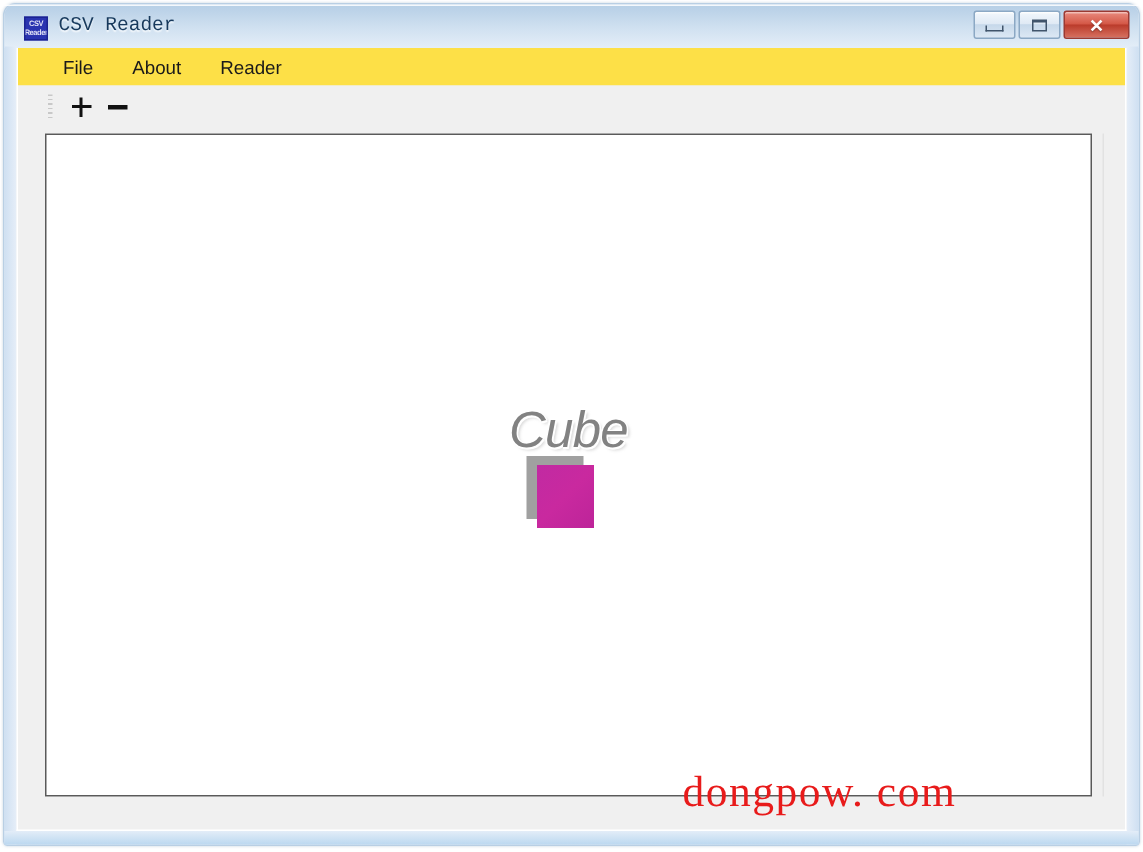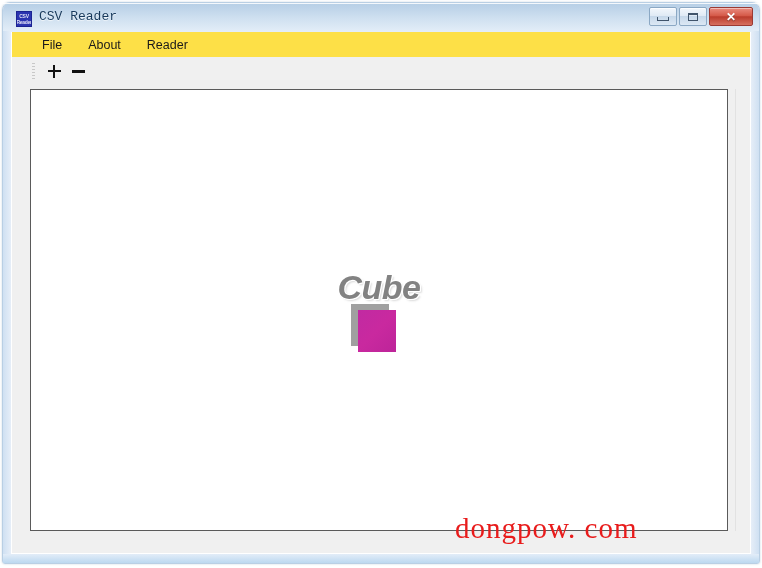--- a/index.html
+++ b/index.html
@@ -223,21 +223,21 @@
     position: absolute;
     left: 50%;
     top: 180px;
     transform: translateX(-50%);
     width: 170px;
     text-align: center;
     user-select: none;
   }
   .logo-word {
     font-family: "Liberation Sans", sans-serif;
-    font-weight: bold;
+    font-weight: normal;
     font-style: italic;
     font-size: 34px;
     line-height: 1;
     color: #828282;
     letter-spacing: -0.5px;
     text-shadow:
        1px 0 0 #ffffff, -1px 0 0 #ffffff,
        0 1px 0 #ffffff, 0 -1px 0 #ffffff,
        1px 1px 0 #ffffff, -1px -1px 0 #ffffff,
        2px 2px 2px rgba(150,150,150,0.35);

